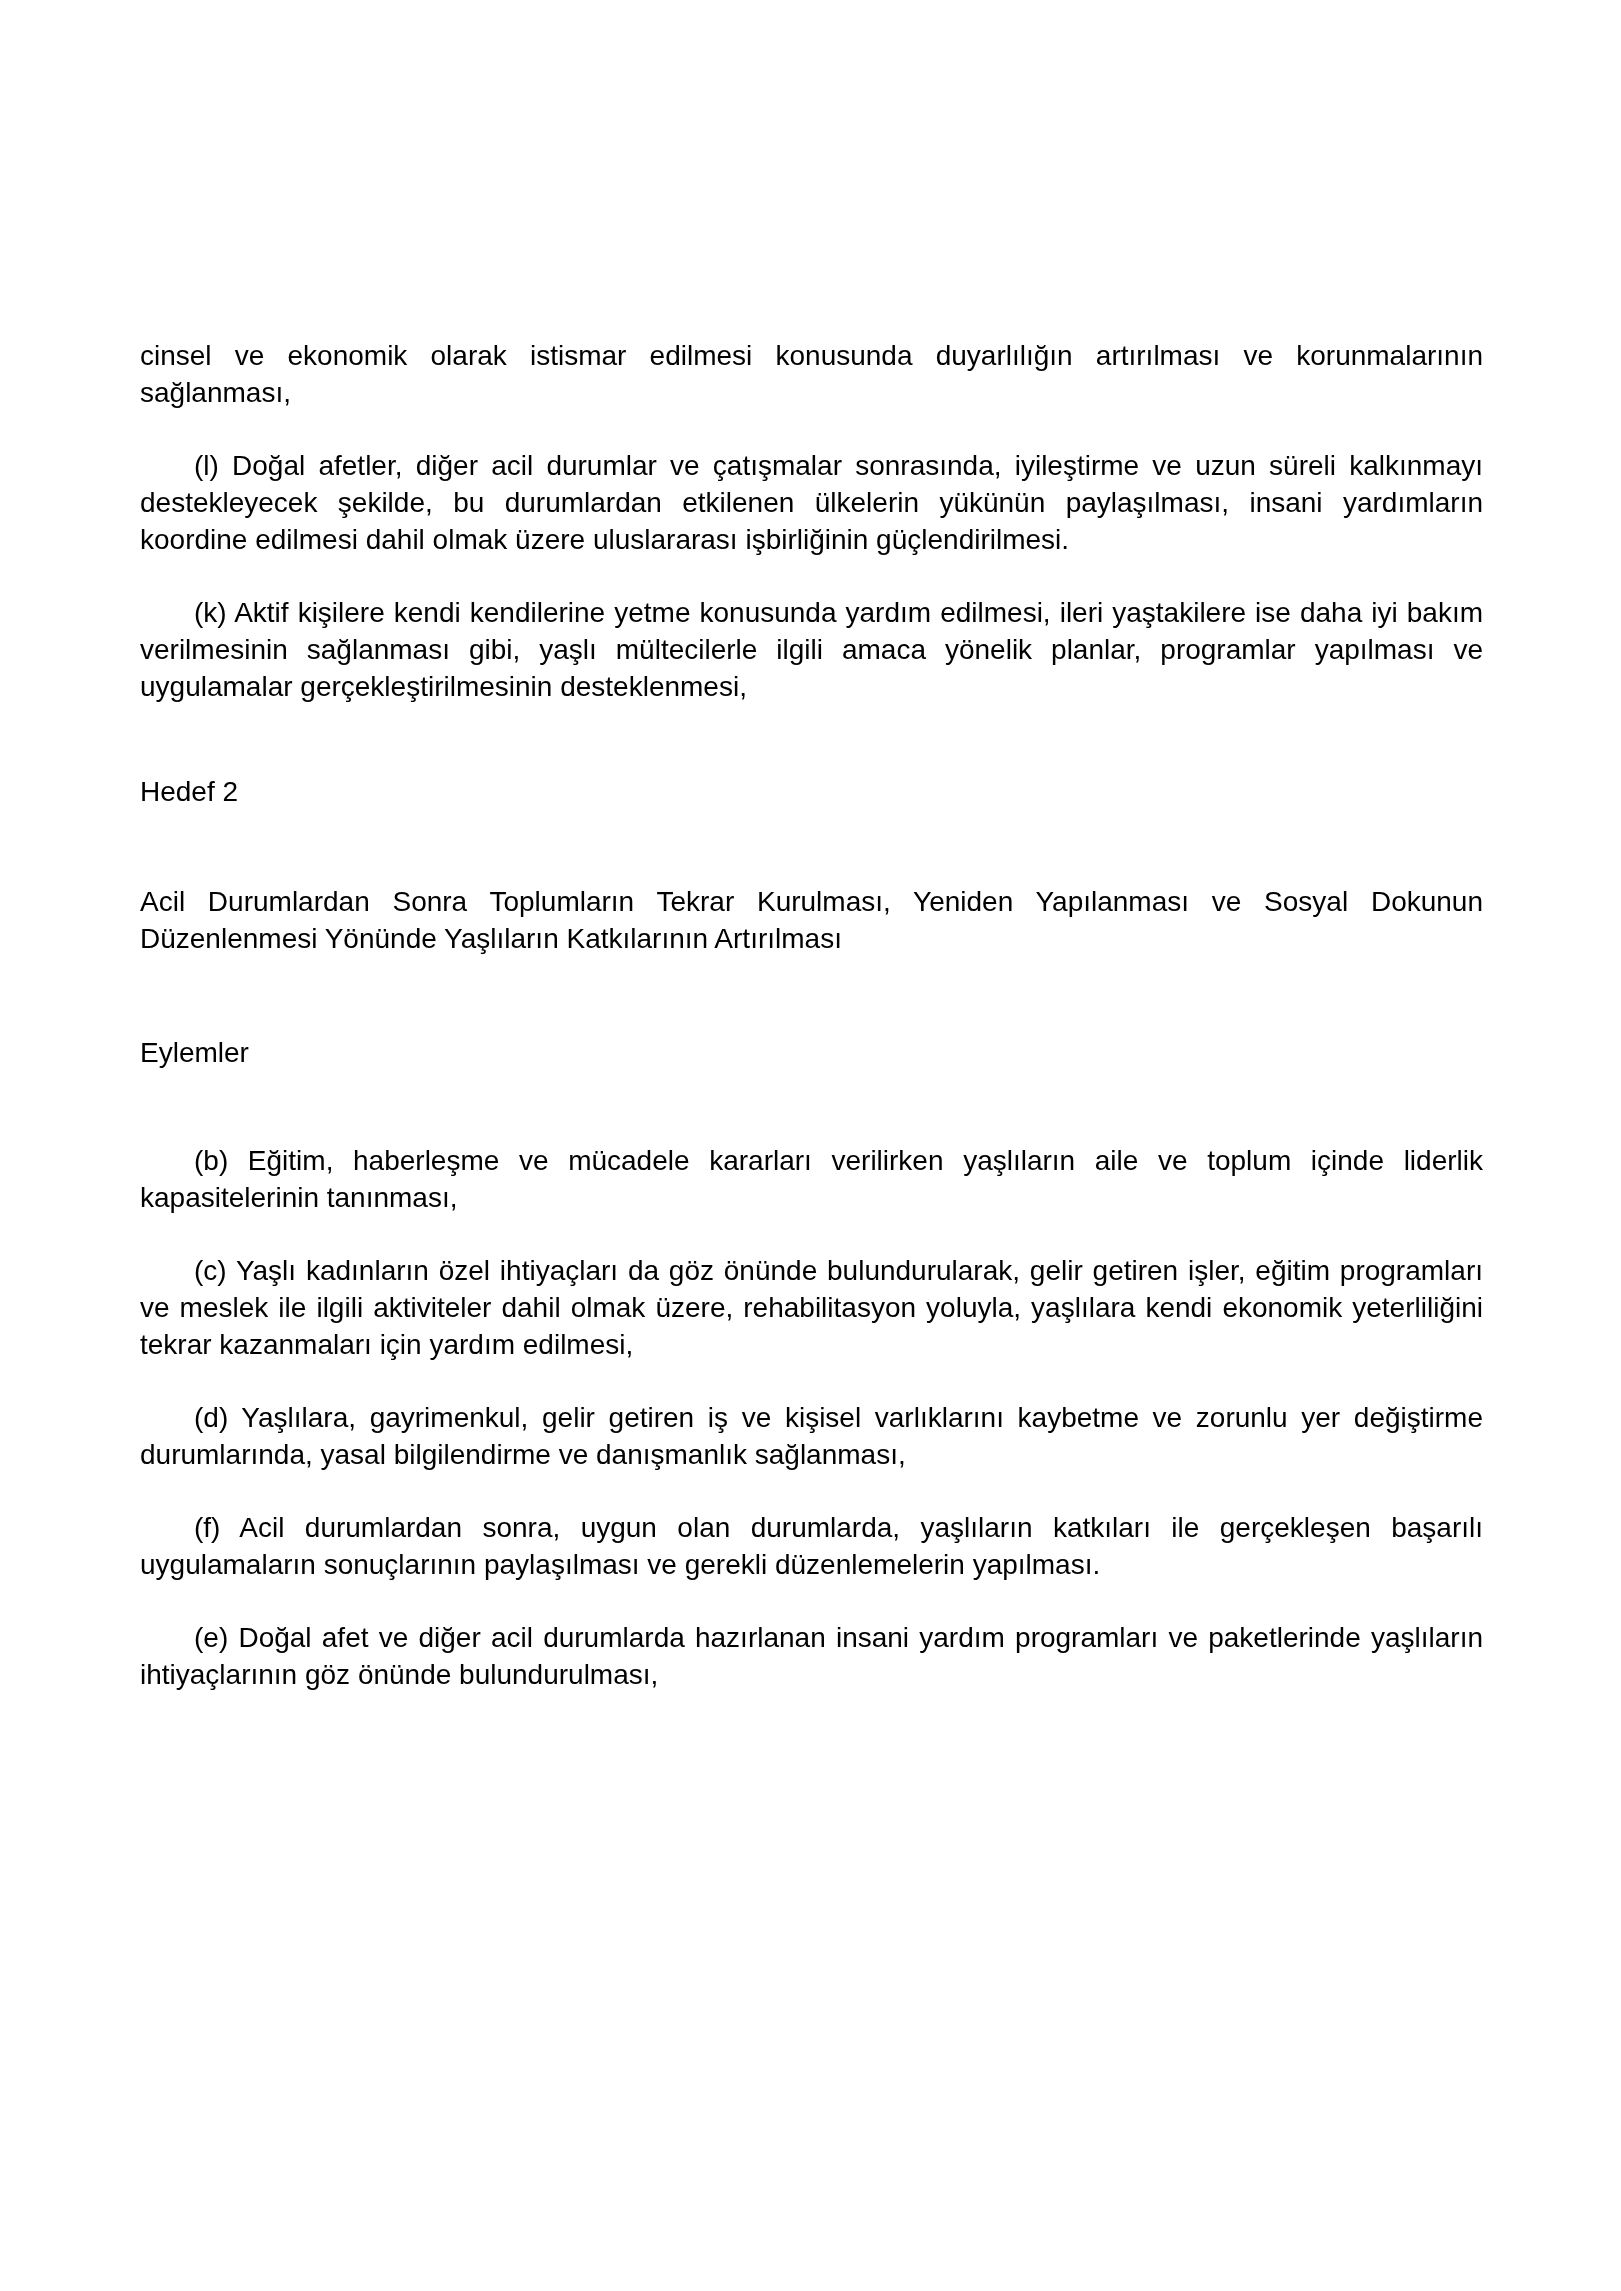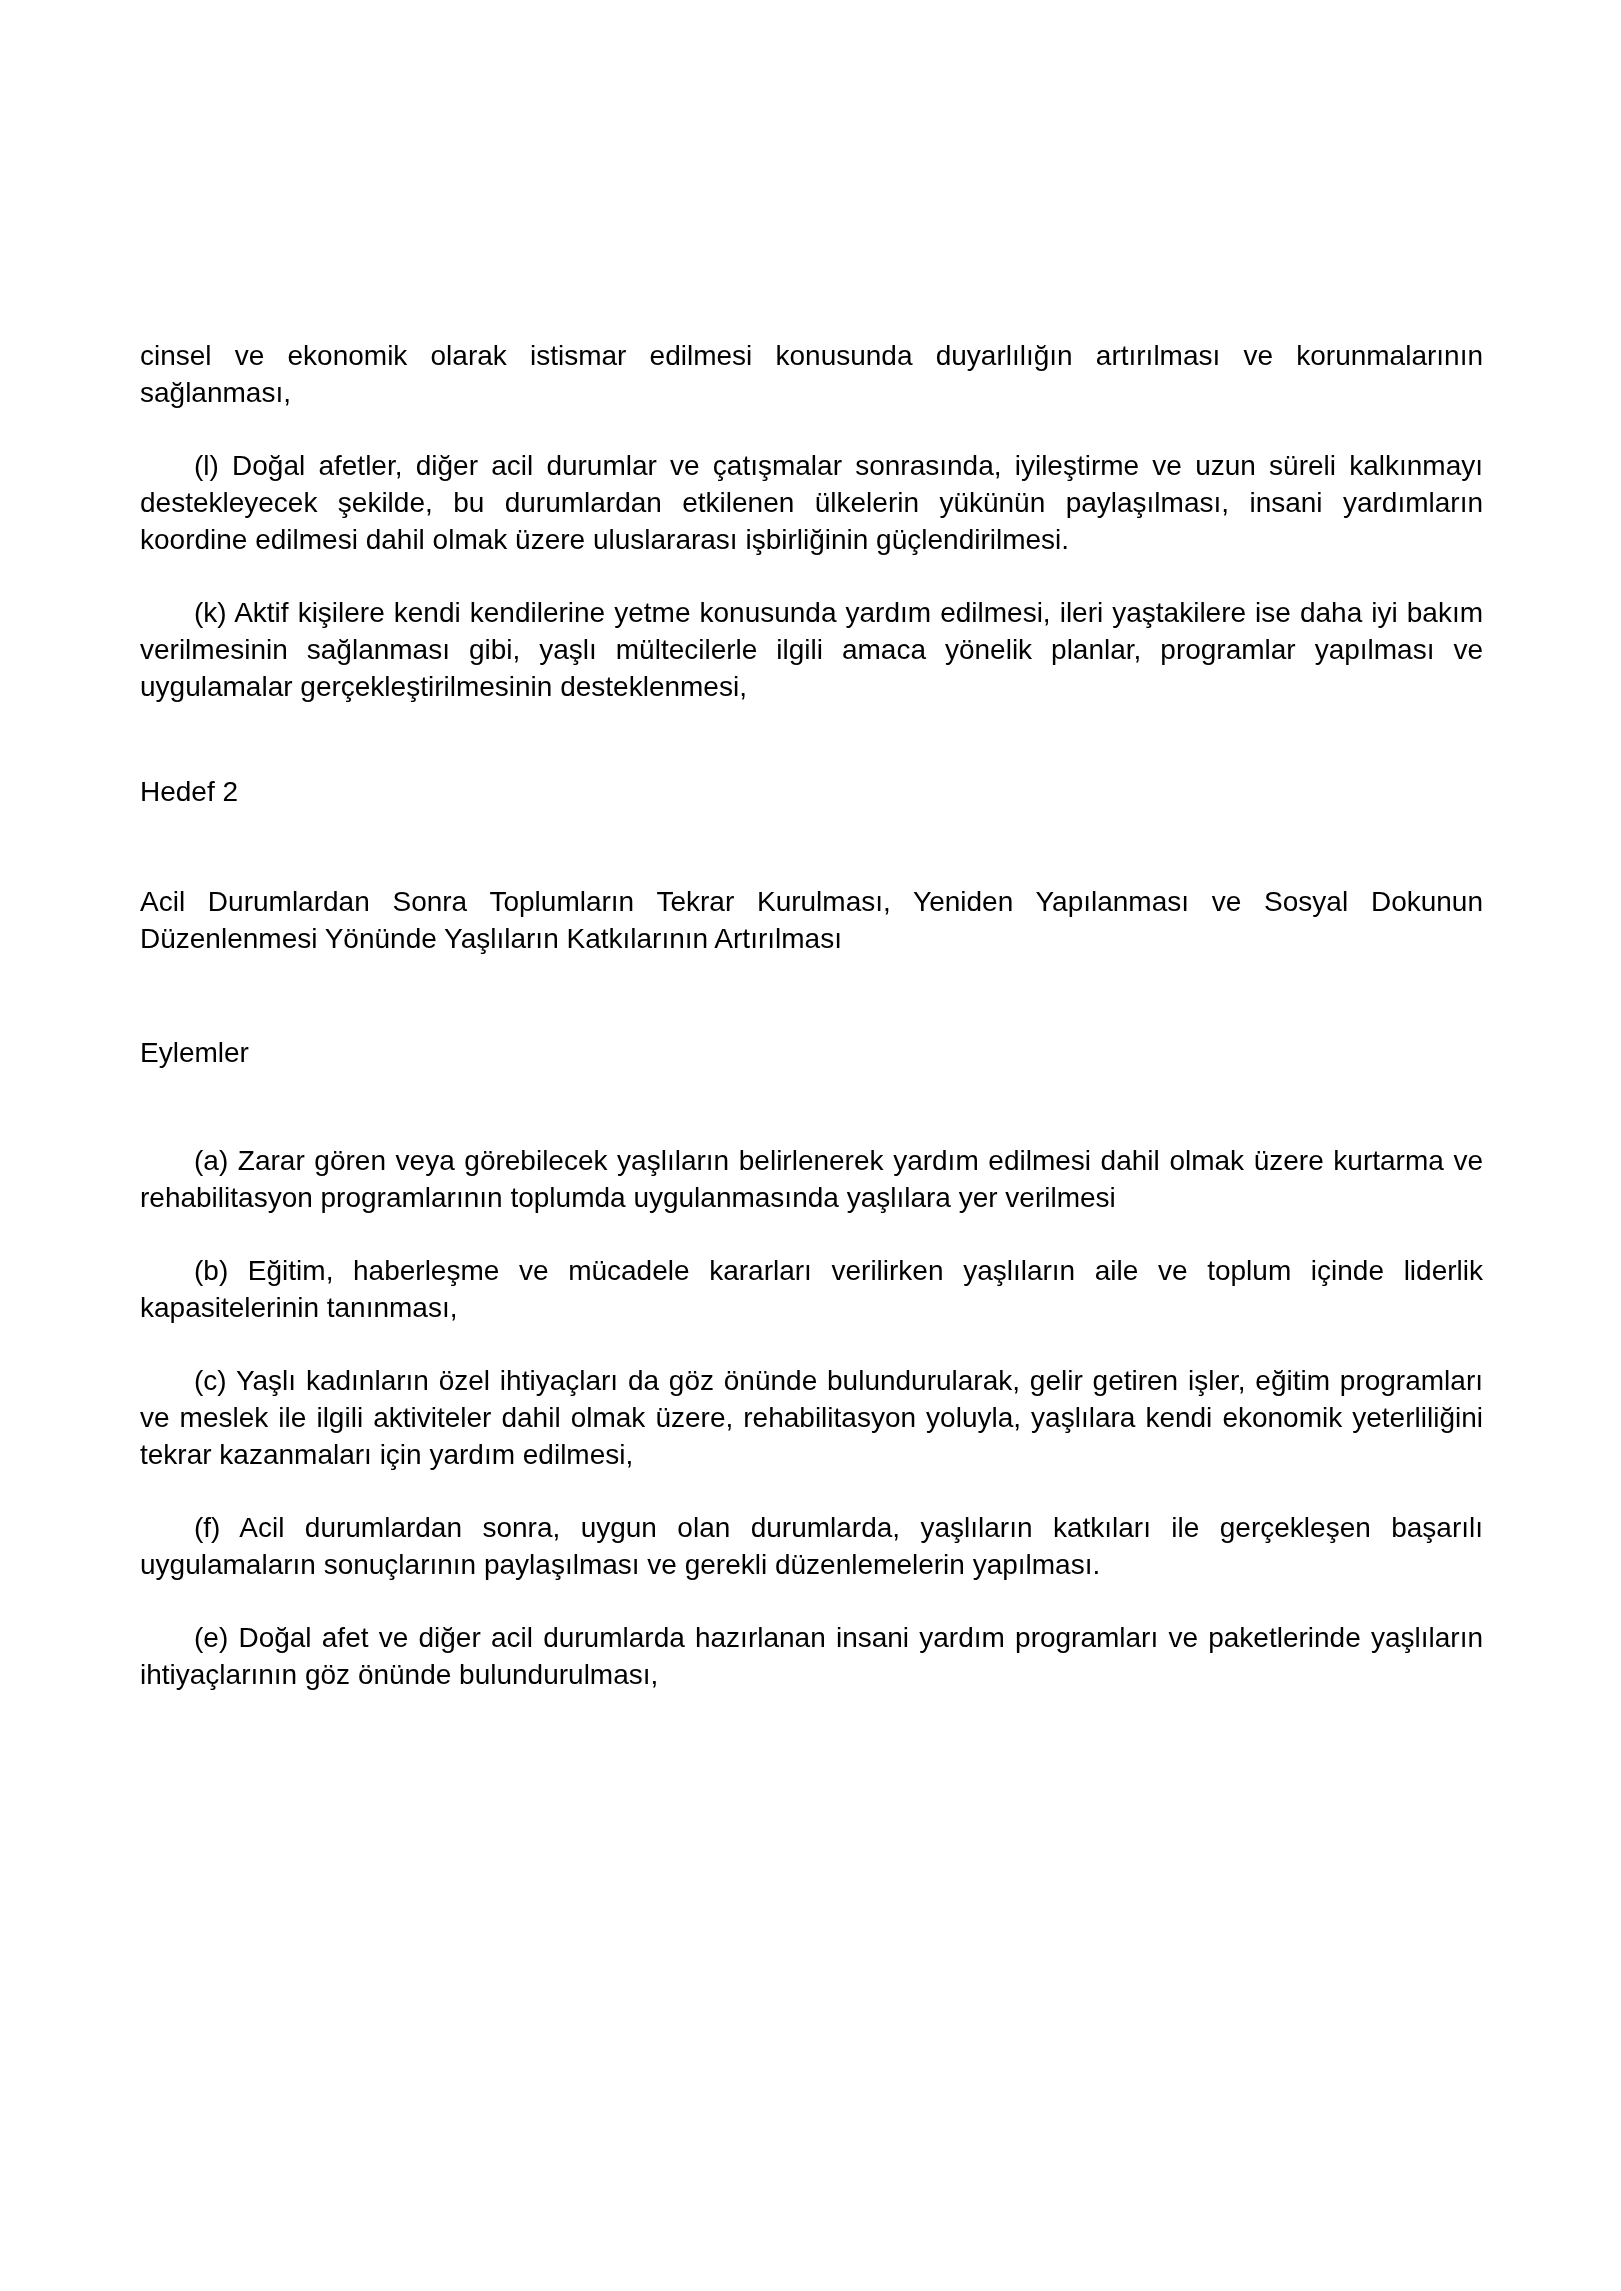--- a/index.html
+++ b/index.html
@@ -54,26 +54,26 @@
     <p class="indent">(l) Doğal afetler, diğer acil durumlar ve çatışmalar sonrasında, iyileştirme ve uzun süreli kalkınmayı destekleyecek şekilde, bu durumlardan etkilenen ülkelerin yükünün paylaşılması, insani yardımların koordine edilmesi dahil olmak üzere uluslararası işbirliğinin güçlendirilmesi.</p>
 
     <p class="indent">(k) Aktif kişilere kendi kendilerine yetme konusunda yardım edilmesi, ileri yaştakilere ise daha iyi bakım verilmesinin sağlanması gibi, yaşlı mültecilerle ilgili amaca yönelik planlar, programlar yapılması ve uygulamalar gerçekleştirilmesinin desteklenmesi,</p>
 
     <p class="h-hedef">Hedef 2</p>
 
     <p>Acil Durumlardan Sonra Toplumların Tekrar Kurulması, Yeniden Yapılanması ve Sosyal Dokunun Düzenlenmesi Yönünde Yaşlıların Katkılarının Artırılması</p>
 
     <p class="h-eylemler">Eylemler</p>
 
-    <p class="indent">(a) Zarar gören veya görebilecek yaşlıların belirlenerek yardım edilmesi dahil olmak üzere kurtarma ve rehabilitasyon programlarının toplumda uygulanmasında yaşlılara yer verilmesi</p>
 
     <p class="indent">(b) Eğitim, haberleşme ve mücadele kararları verilirken yaşlıların aile ve toplum içinde liderlik kapasitelerinin tanınması,</p>
 
     <p class="indent">(c) Yaşlı kadınların özel ihtiyaçları da göz önünde bulundurularak, gelir getiren işler, eğitim programları ve meslek ile ilgili aktiviteler dahil olmak üzere, rehabilitasyon yoluyla, yaşlılara kendi ekonomik yeterliliğini tekrar kazanmaları için yardım edilmesi,</p>
 
+    <p class="indent">(d) Yaşlılara, gayrimenkul, gelir getiren iş ve kişisel varlıklarını kaybetme ve zorunlu yer değiştirme durumlarında, yasal bilgilendirme ve danışmanlık sağlanması,</p>
 
     <p class="indent">(f) Acil durumlardan sonra, uygun olan durumlarda, yaşlıların katkıları ile gerçekleşen başarılı uygulamaların sonuçlarının paylaşılması ve gerekli düzenlemelerin yapılması.</p>
 
     <p class="indent">(e) Doğal afet ve diğer acil durumlarda hazırlanan insani yardım programları ve paketlerinde yaşlıların ihtiyaçlarının göz önünde bulundurulması,</p>
 
   </div>
 </div>
 
 
 </body></html>

